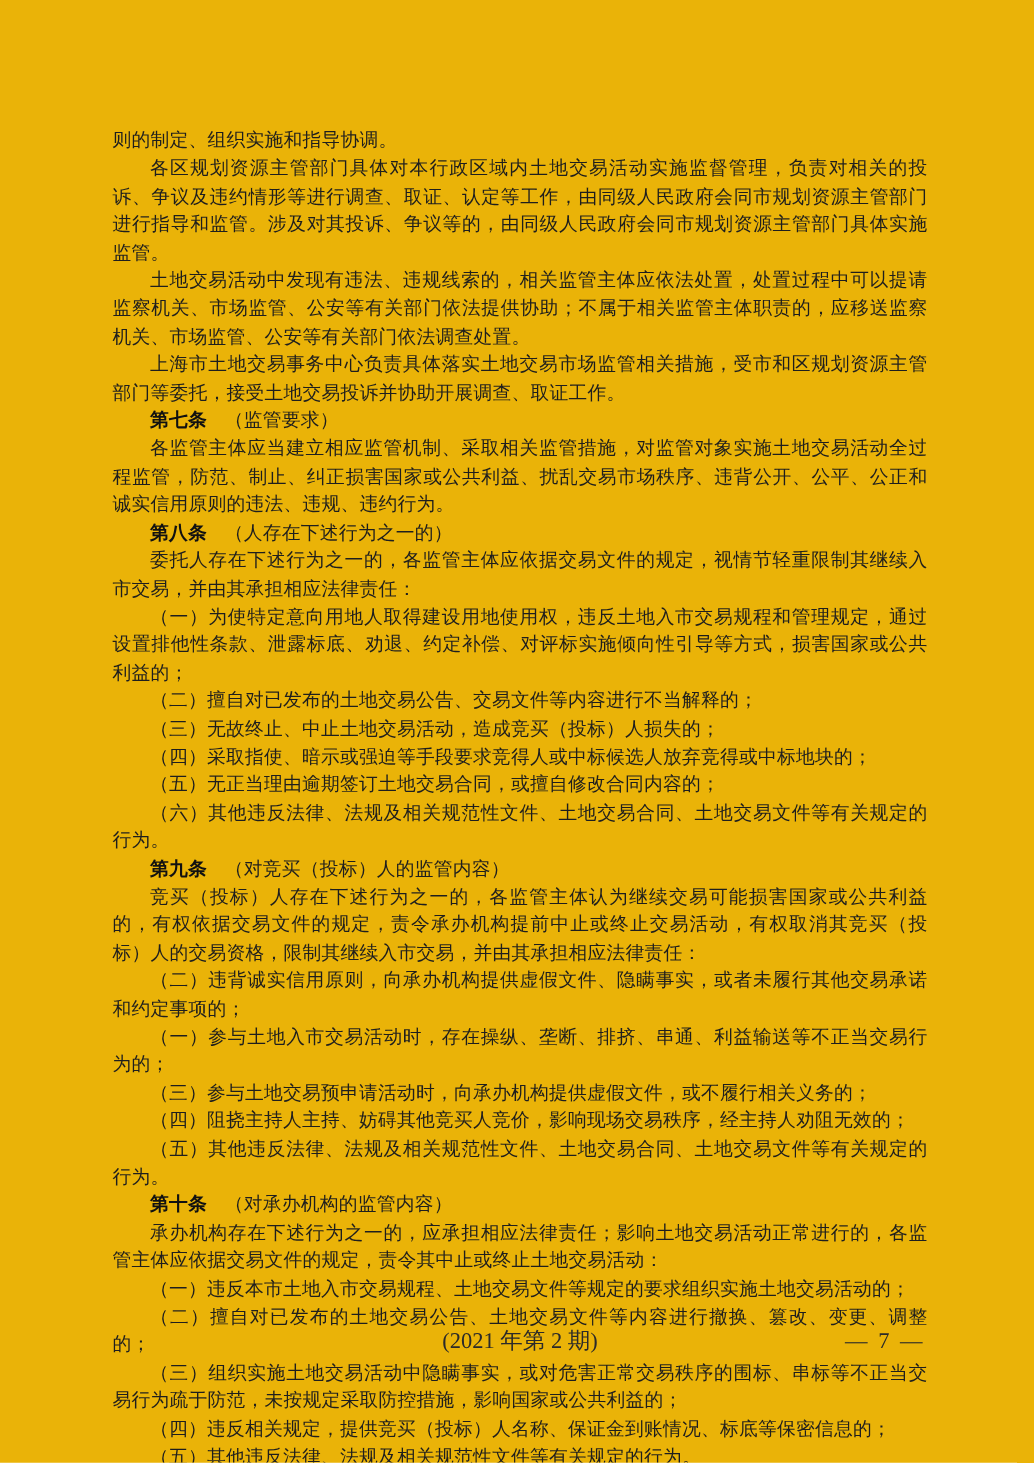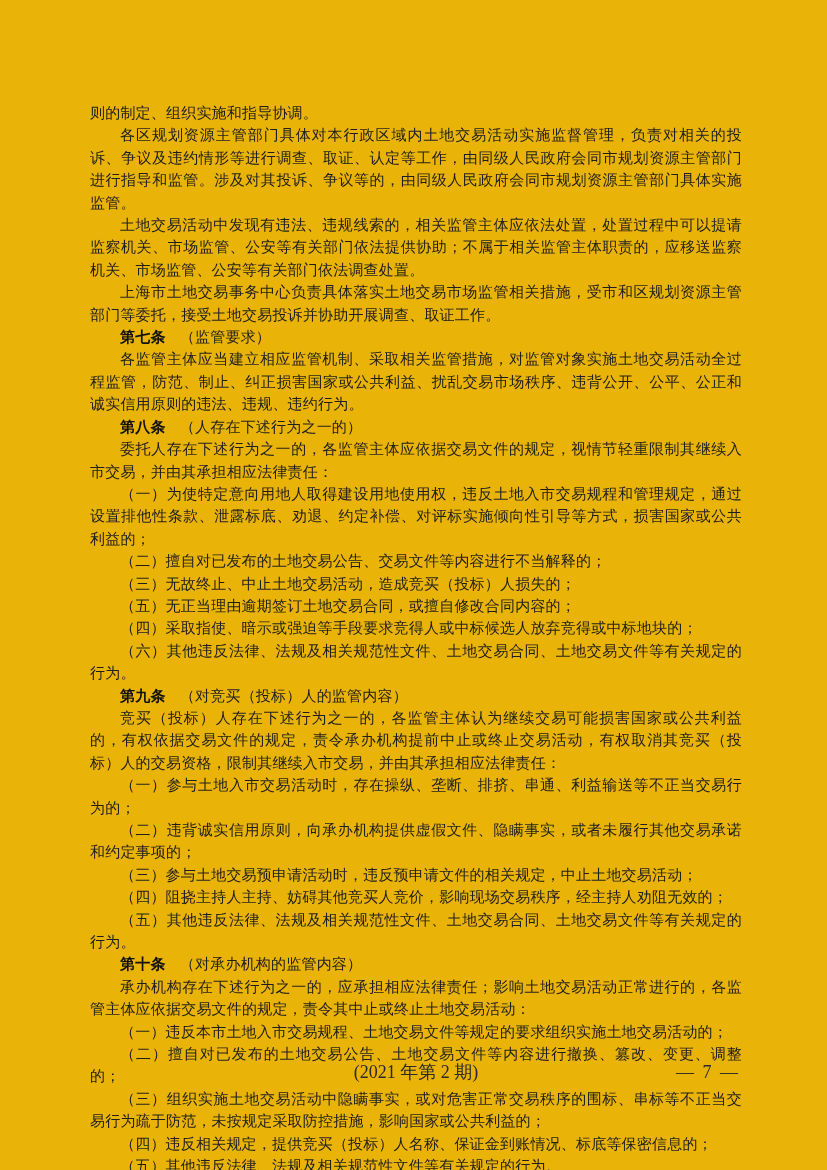--- a/index.html
+++ b/index.html
@@ -62,28 +62,28 @@
       <p class="para body">各区规划资源主管部门具体对本行政区域内土地交易活动实施监督管理，负责对相关的投诉、争议及违约情形等进行调查、取证、认定等工作，由同级人民政府会同市规划资源主管部门进行指导和监管。涉及对其投诉、争议等的，由同级人民政府会同市规划资源主管部门具体实施监管。</p>
       <p class="para body">土地交易活动中发现有违法、违规线索的，相关监管主体应依法处置，处置过程中可以提请监察机关、市场监管、公安等有关部门依法提供协助；不属于相关监管主体职责的，应移送监察机关、市场监管、公安等有关部门依法调查处置。</p>
       <p class="para body">上海市土地交易事务中心负责具体落实土地交易市场监管相关措施，受市和区规划资源主管部门等委托，接受土地交易投诉并协助开展调查、取证工作。</p>
       <p class="para article"><span class="article-num">第七条</span><span class="article-title">（监管要求）</span></p>
       <p class="para body">各监管主体应当建立相应监管机制、采取相关监管措施，对监管对象实施土地交易活动全过程监管，防范、制止、纠正损害国家或公共利益、扰乱交易市场秩序、违背公开、公平、公正和诚实信用原则的违法、违规、违约行为。</p>
       <p class="para article"><span class="article-num">第八条</span><span class="article-title">（人存在下述行为之一的）</span></p>
       <p class="para body">委托人存在下述行为之一的，各监管主体应依据交易文件的规定，视情节轻重限制其继续入市交易，并由其承担相应法律责任：</p>
       <p class="para body">（一）为使特定意向用地人取得建设用地使用权，违反土地入市交易规程和管理规定，通过设置排他性条款、泄露标底、劝退、约定补偿、对评标实施倾向性引导等方式，损害国家或公共利益的；</p>
       <p class="para body">（二）擅自对已发布的土地交易公告、交易文件等内容进行不当解释的；</p>
       <p class="para body">（三）无故终止、中止土地交易活动，造成竞买（投标）人损失的；</p>
+      <p class="para body">（四）采取指使、暗示或强迫等手段要求竞得人或中标候选人放弃竞得或中标地块的；</p>
       <p class="para body">（五）无正当理由逾期签订土地交易合同，或擅自修改合同内容的；</p>
-      <p class="para body">（四）采取指使、暗示或强迫等手段要求竞得人或中标候选人放弃竞得或中标地块的；</p>
       <p class="para body">（六）其他违反法律、法规及相关规范性文件、土地交易合同、土地交易文件等有关规定的行为。</p>
       <p class="para article"><span class="article-num">第九条</span><span class="article-title">（对竞买（投标）人的监管内容）</span></p>
       <p class="para body">竞买（投标）人存在下述行为之一的，各监管主体认为继续交易可能损害国家或公共利益的，有权依据交易文件的规定，责令承办机构提前中止或终止交易活动，有权取消其竞买（投标）人的交易资格，限制其继续入市交易，并由其承担相应法律责任：</p>
+      <p class="para body">（二）违背诚实信用原则，向承办机构提供虚假文件、隐瞒事实，或者未履行其他交易承诺和约定事项的；</p>
       <p class="para body">（一）参与土地入市交易活动时，存在操纵、垄断、排挤、串通、利益输送等不正当交易行为的；</p>
-      <p class="para body">（二）违背诚实信用原则，向承办机构提供虚假文件、隐瞒事实，或者未履行其他交易承诺和约定事项的；</p>
-      <p class="para body">（三）参与土地交易预申请活动时，违反预申请文件的相关规定，中止土地交易活动；</p>
+      <p class="para body">（三）参与土地交易预申请活动时，向承办机构提供虚假文件，或不履行相关义务的；</p>
       <p class="para body">（四）阻挠主持人主持、妨碍其他竞买人竞价，影响现场交易秩序，经主持人劝阻无效的；</p>
       <p class="para body">（五）其他违反法律、法规及相关规范性文件、土地交易合同、土地交易文件等有关规定的行为。</p>
       <p class="para article"><span class="article-num">第十条</span><span class="article-title">（对承办机构的监管内容）</span></p>
       <p class="para body">承办机构存在下述行为之一的，应承担相应法律责任；影响土地交易活动正常进行的，各监管主体应依据交易文件的规定，责令其中止或终止土地交易活动：</p>
       <p class="para body">（一）违反本市土地入市交易规程、土地交易文件等规定的要求组织实施土地交易活动的；</p>
       <p class="para body">（二）擅自对已发布的土地交易公告、土地交易文件等内容进行撤换、篡改、变更、调整的；</p>
       <p class="para body">（三）组织实施土地交易活动中隐瞒事实，或对危害正常交易秩序的围标、串标等不正当交易行为疏于防范，未按规定采取防控措施，影响国家或公共利益的；</p>
       <p class="para body">（四）违反相关规定，提供竞买（投标）人名称、保证金到账情况、标底等保密信息的；</p>
       <p class="para body">（五）其他违反法律、法规及相关规范性文件等有关规定的行为。</p>
     </div>

